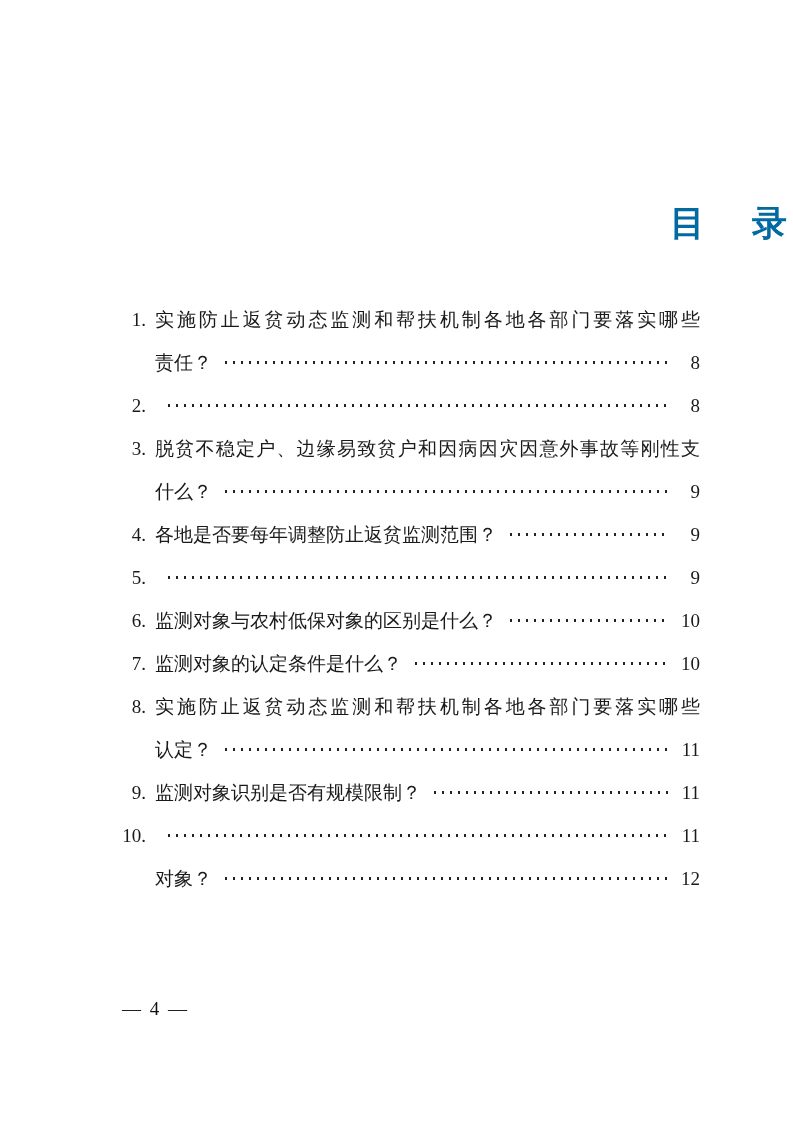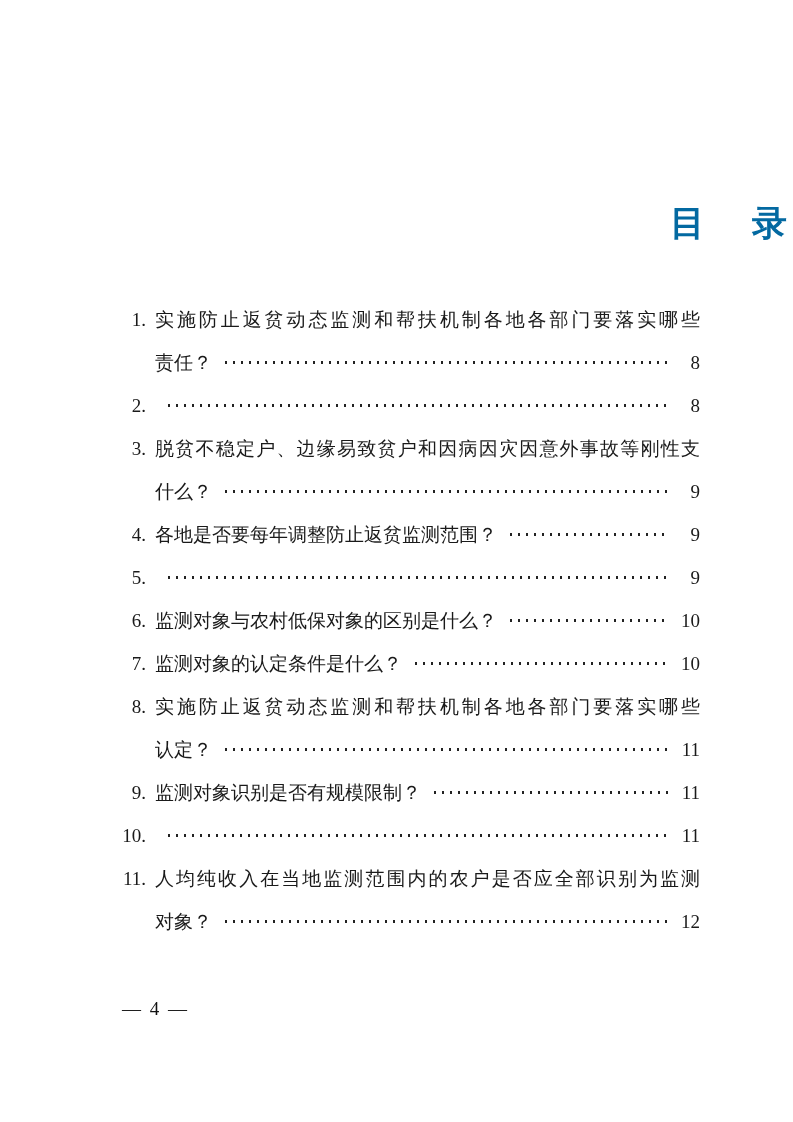--- a/index.html
+++ b/index.html
@@ -171,24 +171,20 @@
         </div>
       </div>
       <div class="entry">
         <div class="line">
           <span class="num">10.</span>
           <span class="dots"></span>
           <span class="pg">11</span>
         </div>
       </div>
       <div class="entry">
-        <div class="line">
-          <span class="num">11.</span>
-          <span class="txt-full">人均纯收入在当地监测范围内的农户是否应全部识别为监测</span>
-        </div>
         <div class="line cont">
           <span class="txt">对象？</span>
           <span class="dots"></span>
           <span class="pg">12</span>
         </div>
       </div>
     </div>
   <div class="footer-page">— 4 —</div>
 </div>
 

